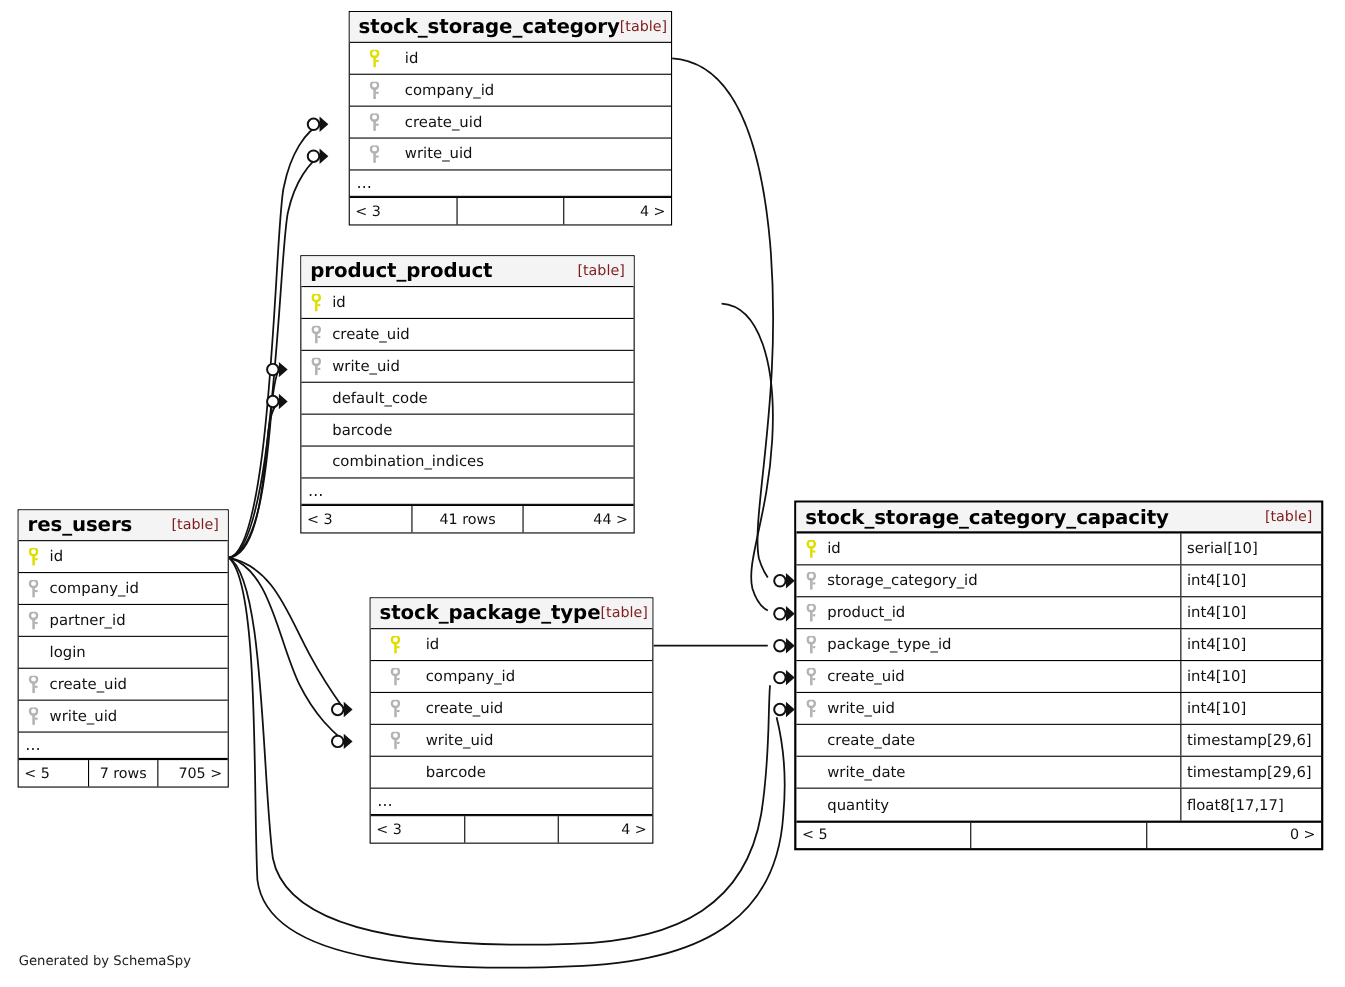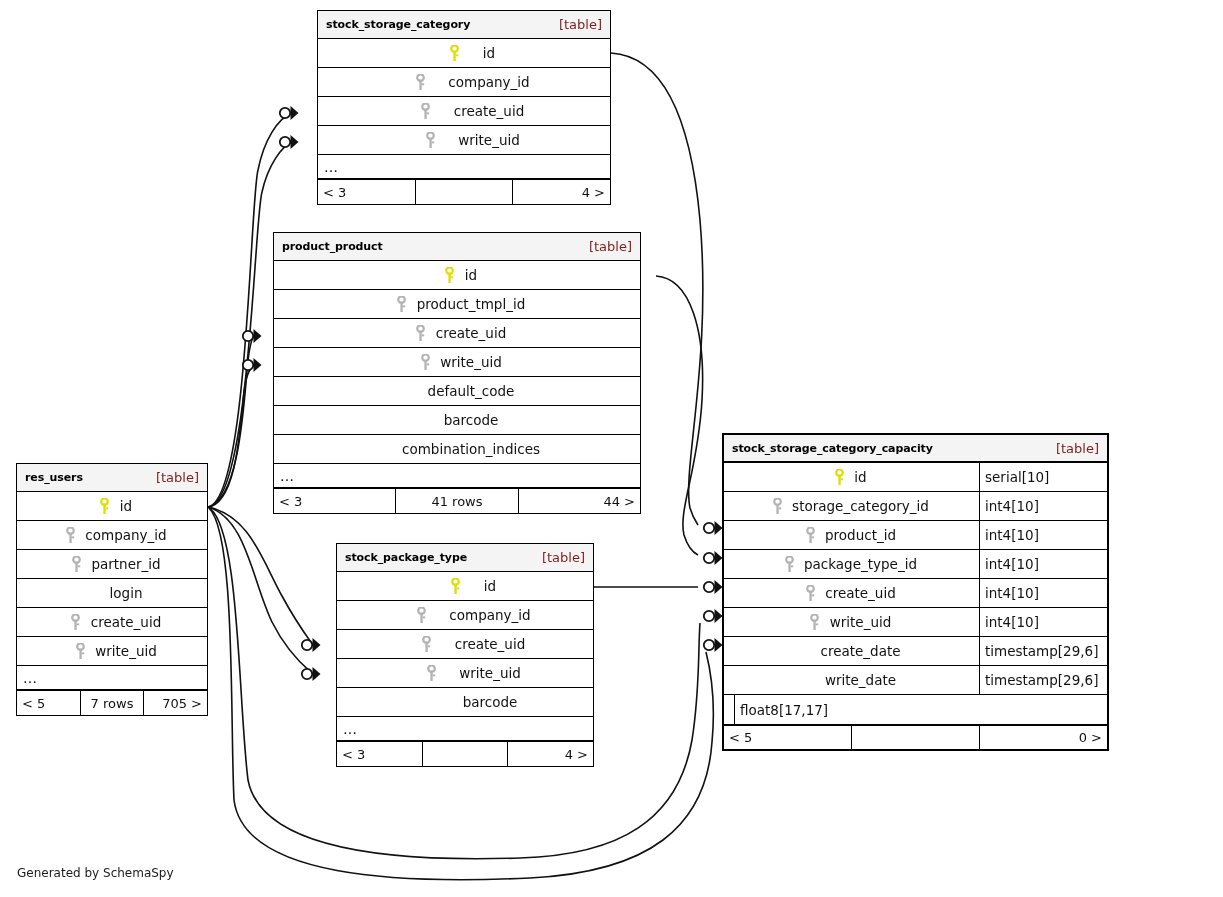--- a/index.html
+++ b/index.html
@@ -22,41 +22,41 @@
 
   .thead{
     display:flex;align-items:center;justify-content:space-between;
     background:#f4f4f4;
     border-bottom:1px solid #000;
     padding:0 8px;
     height:28px;
     box-sizing:border-box;
   }
   .tbl.thick .thead{border-bottom-width:2px;}
-  .tname{font-weight:bold;font-size:11px;letter-spacing:-0.1px;color:#000;}
+  .tname{font-weight:bold;font-size:18px;letter-spacing:-0.1px;color:#000;}
   .ttag{font-size:13px;color:#7f1d1d;}
 
   .row{
     display:flex;align-items:center;
     height:29px;
     border-bottom:1px solid #000;
     box-sizing:border-box;
     position:relative;
   }
   .row:last-of-type{border-bottom:none;}
-  .row .cname{flex:1;display:flex;align-items:center;overflow:hidden;white-space:nowrap;justify-content:center;}
+  .row .cname{flex:1;display:flex;align-items:center;overflow:hidden;white-space:nowrap;}
   .row .ctype{
     border-left:1px solid #000;
     padding-left:5px;
     width:128px;
     box-sizing:border-box;
     font-size:13.5px;
     white-space:nowrap;
     height:100%;
-    display:flex;align-items:center;margin-left:10px;
+    display:flex;align-items:center;
   }
   .keyslot{width:26px;min-width:26px;display:flex;align-items:center;justify-content:center;}
   .keyslot.wide{width:44px;min-width:44px;}
   .lbl{padding-left:2px;}
   .lbl.ind{padding-left:6px;}
 
   .ellipsis-row{
     height:24px;border-bottom:1px solid #000;display:flex;align-items:center;
     padding-left:6px;box-sizing:border-box;font-size:14px;letter-spacing:1px;color:#111;
   }
@@ -189,47 +189,35 @@
     </span>
   </div>
   <div class="ellipsis-row">…</div>
   <div class="tfoot">
     <span class="fc">&lt; 3</span>
     <span class="fc mid"></span>
     <span class="fc">4 &gt;</span>
   </div>
 </div>
 
-<div class="tbl" style="left:273px;top:232px;width:368px;">
+<div class="tbl" style="left:273px;top:232px;width:304px;">
   <div class="thead">
     <span class="tname">product_product</span>
     <span class="ttag">[table]</span>
   </div>
   <div class="row">
     <span class="cname">
       <span class="keyslot">
         <svg class="keyicon" width="9" height="17" viewBox="0 0 9 17">
             <circle cx="4.5" cy="3.6" r="3.3" fill="none" stroke="#dede00" stroke-width="2.2"></circle>
             <rect x="3.4" y="5.6" width="2.3" height="10.4" fill="#dede00"></rect>
             <rect x="5.6" y="9.4" width="2.6" height="1.9" fill="#dede00"></rect>
           </svg>
       </span>
       <span class="lbl">id</span>
-    </span>
-  </div>
-  <div class="row">
-    <span class="cname">
-      <span class="keyslot">
-        <svg class="keyicon" width="9" height="17" viewBox="0 0 9 17">
-            <circle cx="4.5" cy="3.6" r="3.3" fill="none" stroke="#b3b3b3" stroke-width="2.2"></circle>
-            <rect x="3.4" y="5.6" width="2.3" height="10.4" fill="#b3b3b3"></rect>
-            <rect x="5.6" y="9.4" width="2.6" height="1.9" fill="#b3b3b3"></rect>
-          </svg>
-      </span>
-      <span class="lbl">product_tmpl_id</span>
     </span>
   </div>
   <div class="row">
     <span class="cname">
       <span class="keyslot">
         <svg class="keyicon" width="9" height="17" viewBox="0 0 9 17">
             <circle cx="4.5" cy="3.6" r="3.3" fill="none" stroke="#b3b3b3" stroke-width="2.2"></circle>
             <rect x="3.4" y="5.6" width="2.3" height="10.4" fill="#b3b3b3"></rect>
             <rect x="5.6" y="9.4" width="2.6" height="1.9" fill="#b3b3b3"></rect>
           </svg>
@@ -414,21 +402,21 @@
     </span>
   </div>
   <div class="ellipsis-row">…</div>
   <div class="tfoot">
     <span class="fc">&lt; 3</span>
     <span class="fc mid"></span>
     <span class="fc">4 &gt;</span>
   </div>
 </div>
 
-<div class="tbl thick" style="left:722px;top:433px;width:387px;">
+<div class="tbl thick" style="left:722px;top:455px;width:481px;">
   <div class="thead">
     <span class="tname">stock_storage_category_capacity</span>
     <span class="ttag">[table]</span>
   </div>
   <div class="row">
     <span class="cname">
       <span class="keyslot">
         <svg class="keyicon" width="9" height="17" viewBox="0 0 9 17">
             <circle cx="4.5" cy="3.6" r="3.3" fill="none" stroke="#dede00" stroke-width="2.2"></circle>
             <rect x="3.4" y="5.6" width="2.3" height="10.4" fill="#dede00"></rect>
@@ -512,20 +500,24 @@
     <span class="ctype">timestamp[29,6]</span>
   </div>
   <div class="row">
     <span class="cname">
       <span class="keyslot"></span>
       <span class="lbl">write_date</span>
     </span>
     <span class="ctype">timestamp[29,6]</span>
   </div>
   <div class="row" style="border-bottom:none;">
+    <span class="cname">
+      <span class="keyslot"></span>
+      <span class="lbl">quantity</span>
+    </span>
     <span class="ctype">float8[17,17]</span>
   </div>
   <div class="tfoot" style="border-top:2px solid #000;">
     <span class="fc">&lt; 5</span>
     <span class="fc mid"></span>
     <span class="fc">0 &gt;</span>
   </div>
 </div>
 
 <div class="credit">Generated by SchemaSpy</div>

